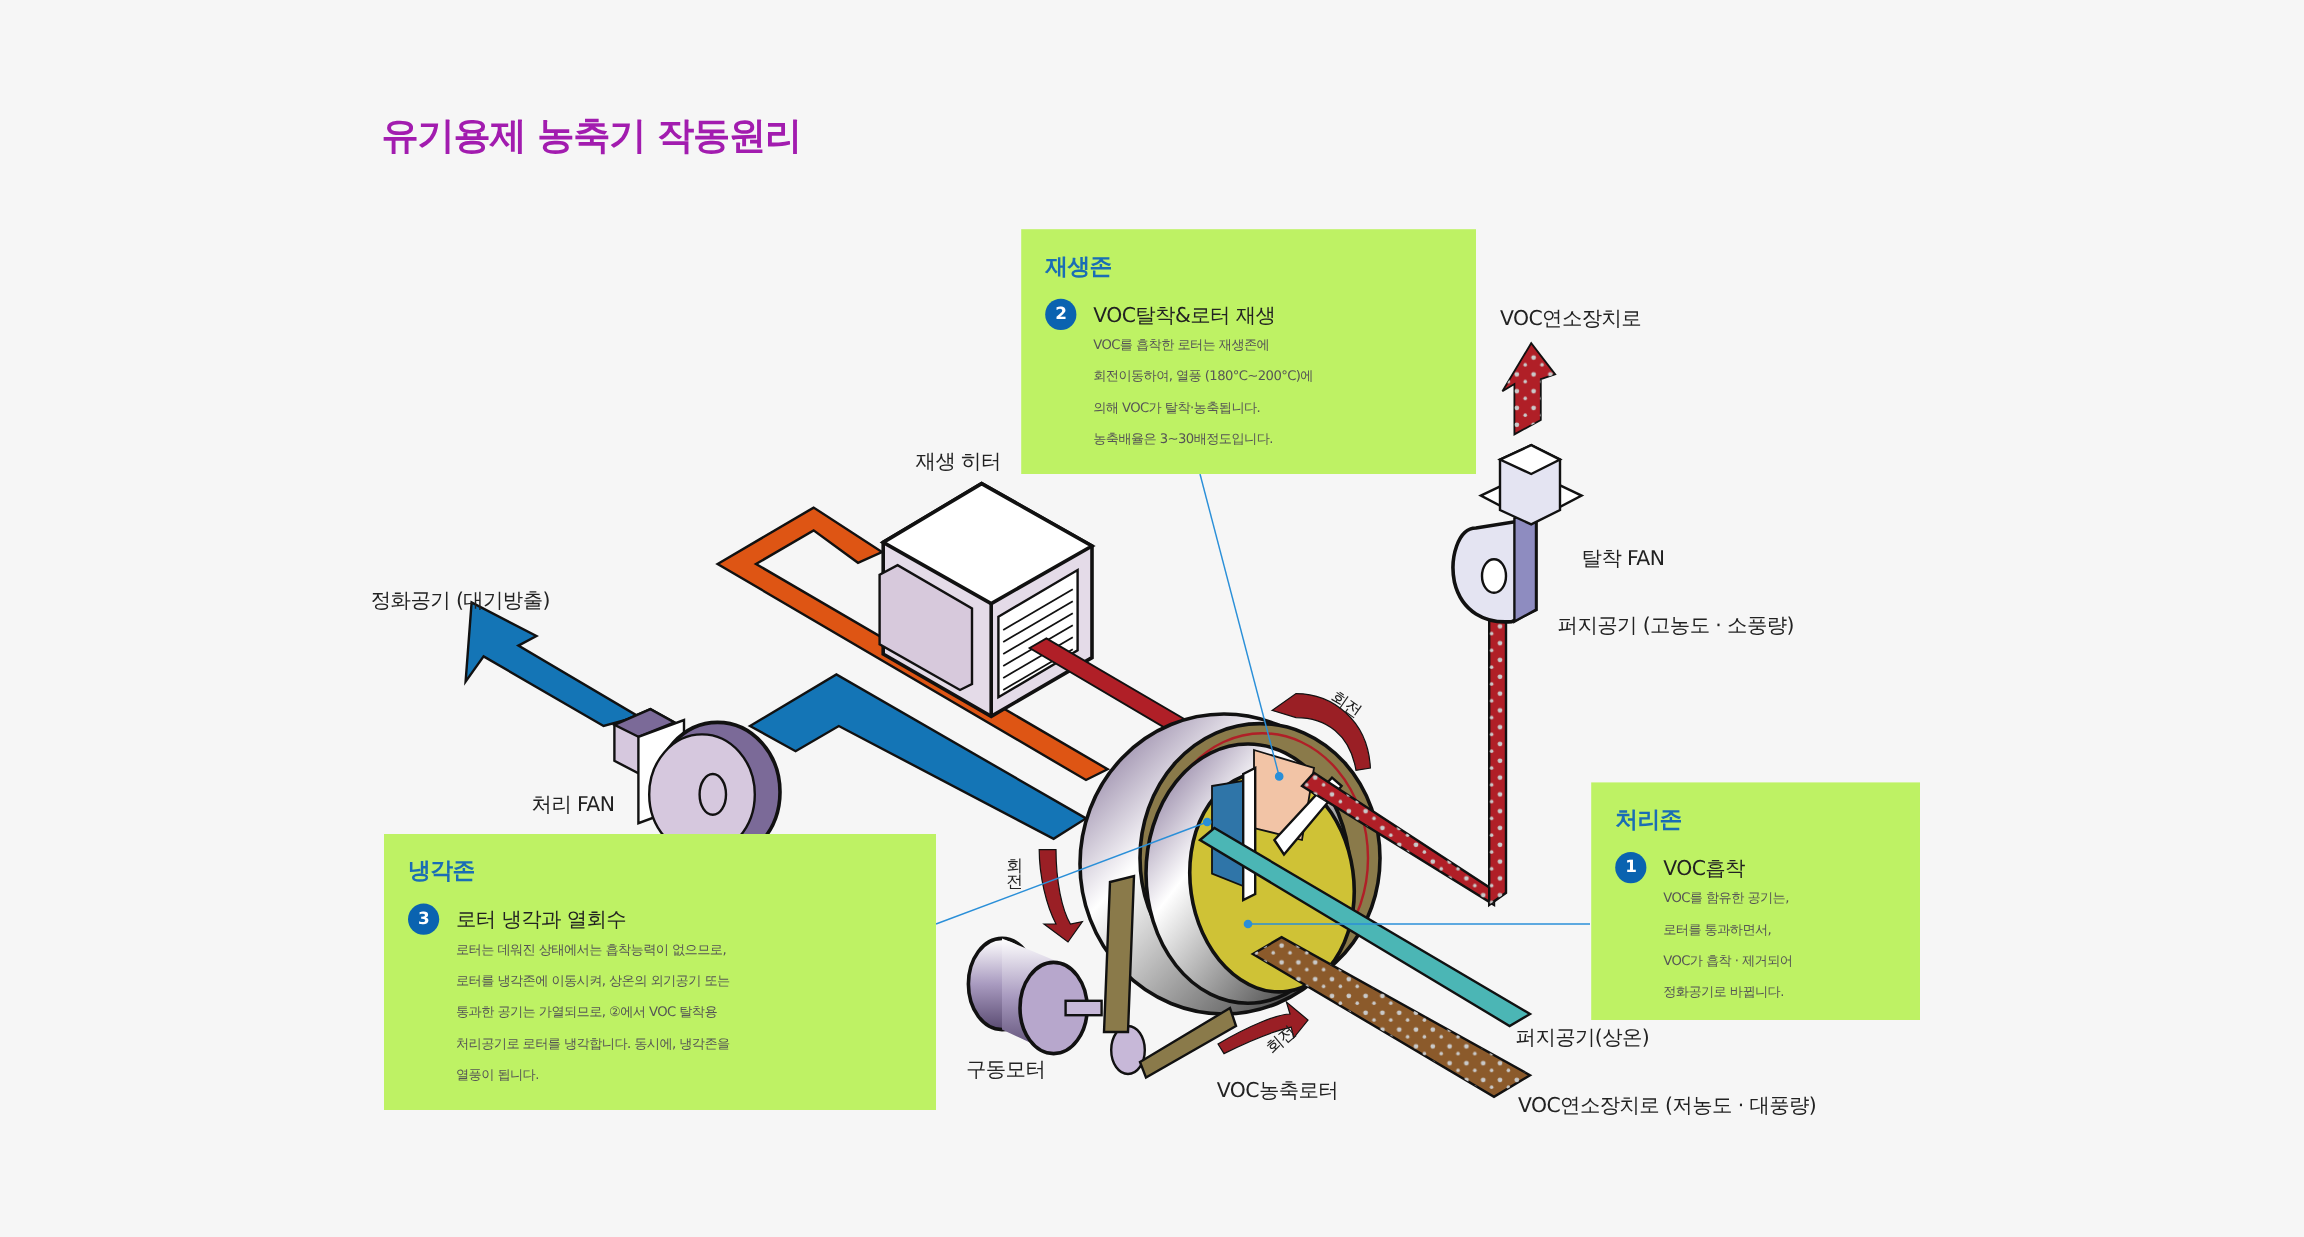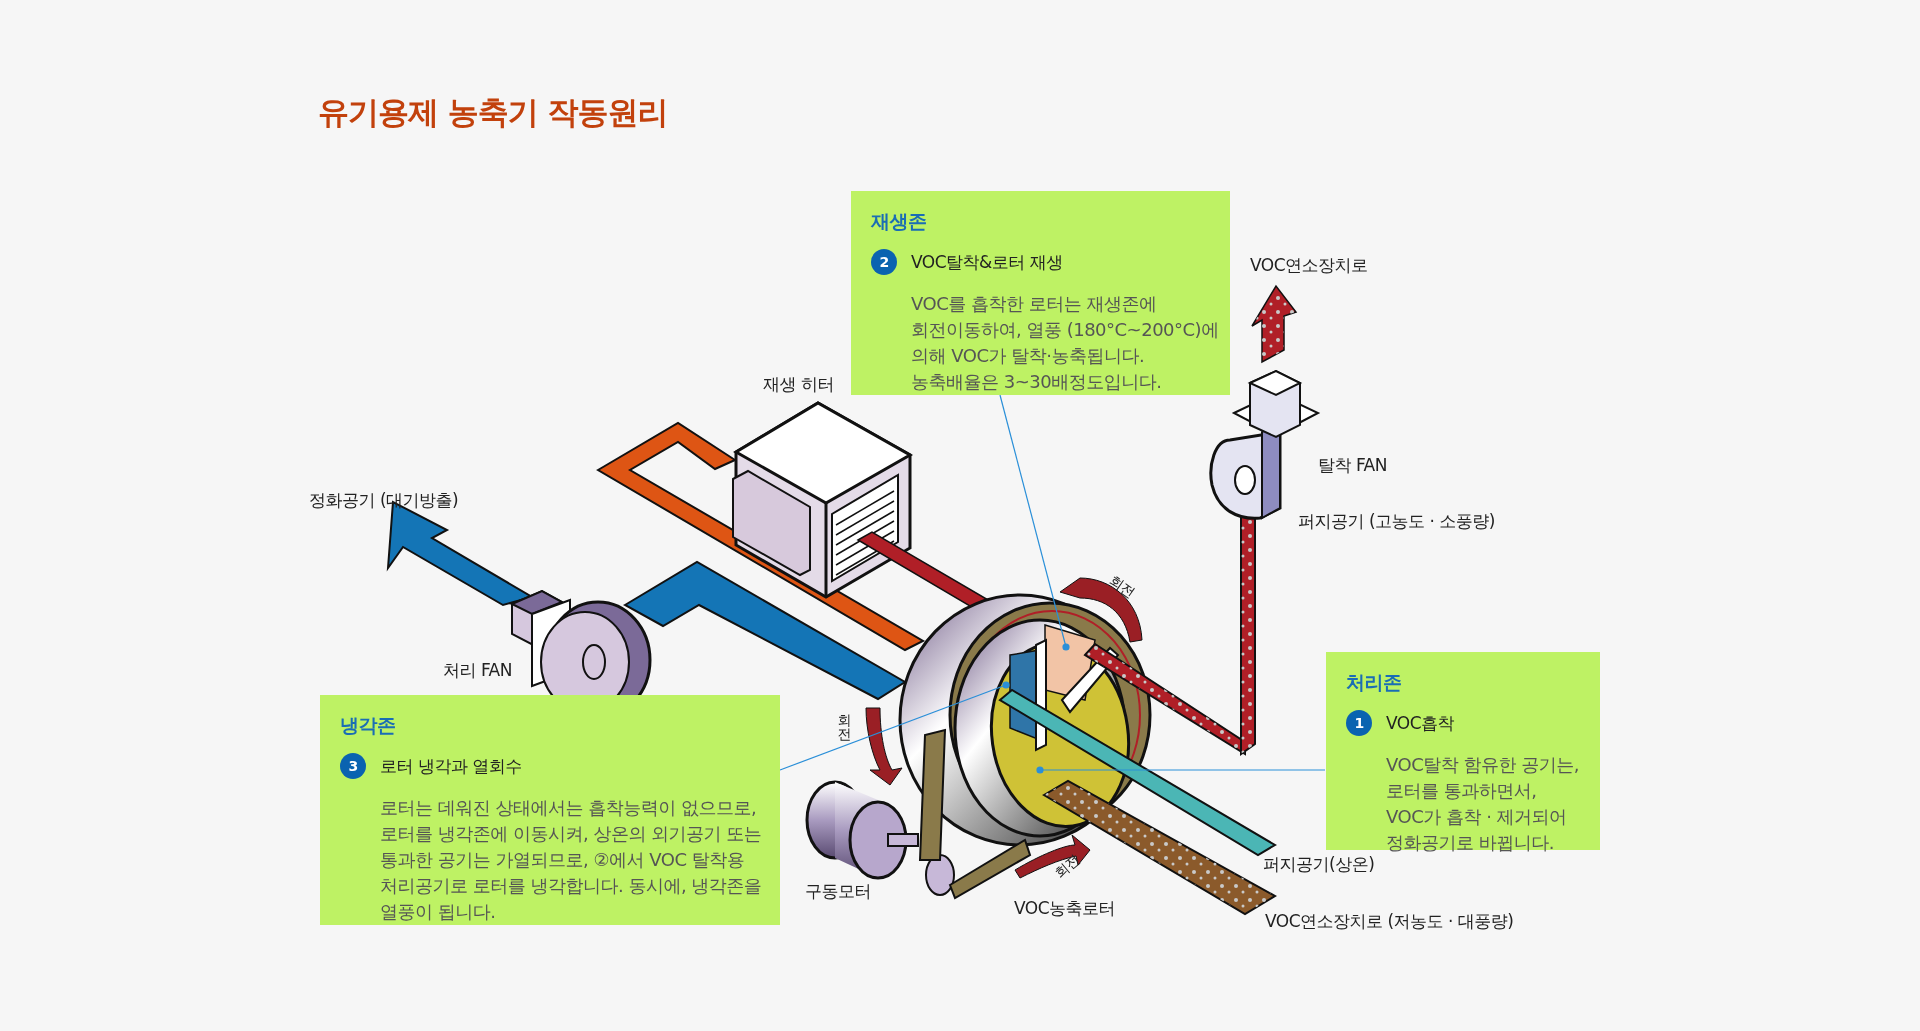--- a/index.html
+++ b/index.html
@@ -1,26 +1,26 @@
 <!DOCTYPE html>
 <html><head>
 <meta charset="utf-8">
 <style>
   html,body{margin:0;padding:0;}
   body{width:1920px;height:1031px;background:#f6f6f6;position:relative;overflow:hidden;
        font-family:"DejaVu Sans","Liberation Sans",sans-serif;color:#222;}
-  .title{position:absolute;left:318px;top:92px;font-size:31px;font-weight:600;color:#c2410c;letter-spacing:-1px;}
+  .title{position:absolute;left:318px;top:92px;font-size:31px;font-weight:600;color:#a21caf;letter-spacing:-1px;}
   svg.diagram{position:absolute;left:0;top:0;}
   .lbl{position:absolute;font-size:17px;color:#222;white-space:nowrap;letter-spacing:-0.5px;}
   .card{position:absolute;background:#bef264;box-sizing:border-box;padding:18px 20px;}
   .card .zone{font-size:19px;color:#1a6db5;font-weight:600;margin-bottom:14px;letter-spacing:-0.5px;}
   .card .step{display:flex;align-items:center;gap:14px;font-size:17px;color:#222;letter-spacing:-0.5px;}
   .card .num{width:26px;height:26px;border-radius:50%;background:#0a63b0;color:#fff;font-size:14px;font-weight:700;
              display:flex;align-items:center;justify-content:center;flex:none;}
-  .card .desc{margin-left:40px;margin-top:16px;font-size:18px;line-height:26px;color:#555;letter-spacing:-0.5px;}
+  .card .desc{margin-left:40px;margin-top:0;font-size:11px;line-height:26px;color:#555;letter-spacing:-0.5px;}
   .card .desc div{white-space:nowrap;}
 </style>
 </head>
 <body>
 
 <div class="title">유기용제 농축기 작동원리</div>
 
 <svg class="diagram" width="1920" height="1031" viewBox="0 0 1920 1031">
   <defs>
     <linearGradient id="ringG" x1="0" y1="0" x2="1" y2="1">
@@ -167,21 +167,21 @@
   </div>
 </div>
 
 <div class="card" style="left:1326px;top:652px;width:274px;height:198px;">
   <div class="zone">처리존</div>
   <div class="step">
     <span class="num">1</span>
     <span>VOC흡착</span>
   </div>
   <div class="desc">
-    <div>VOC탈착 함유한 공기는,</div>
+    <div>VOC를 함유한 공기는,</div>
     <div>로터를 통과하면서,</div>
     <div>VOC가 흡착 · 제거되어</div>
     <div>정화공기로 바뀝니다.</div>
   </div>
 </div>
 
 <div class="card" style="left:320px;top:695px;width:460px;height:230px;">
   <div class="zone">냉각존</div>
   <div class="step">
     <span class="num">3</span>

